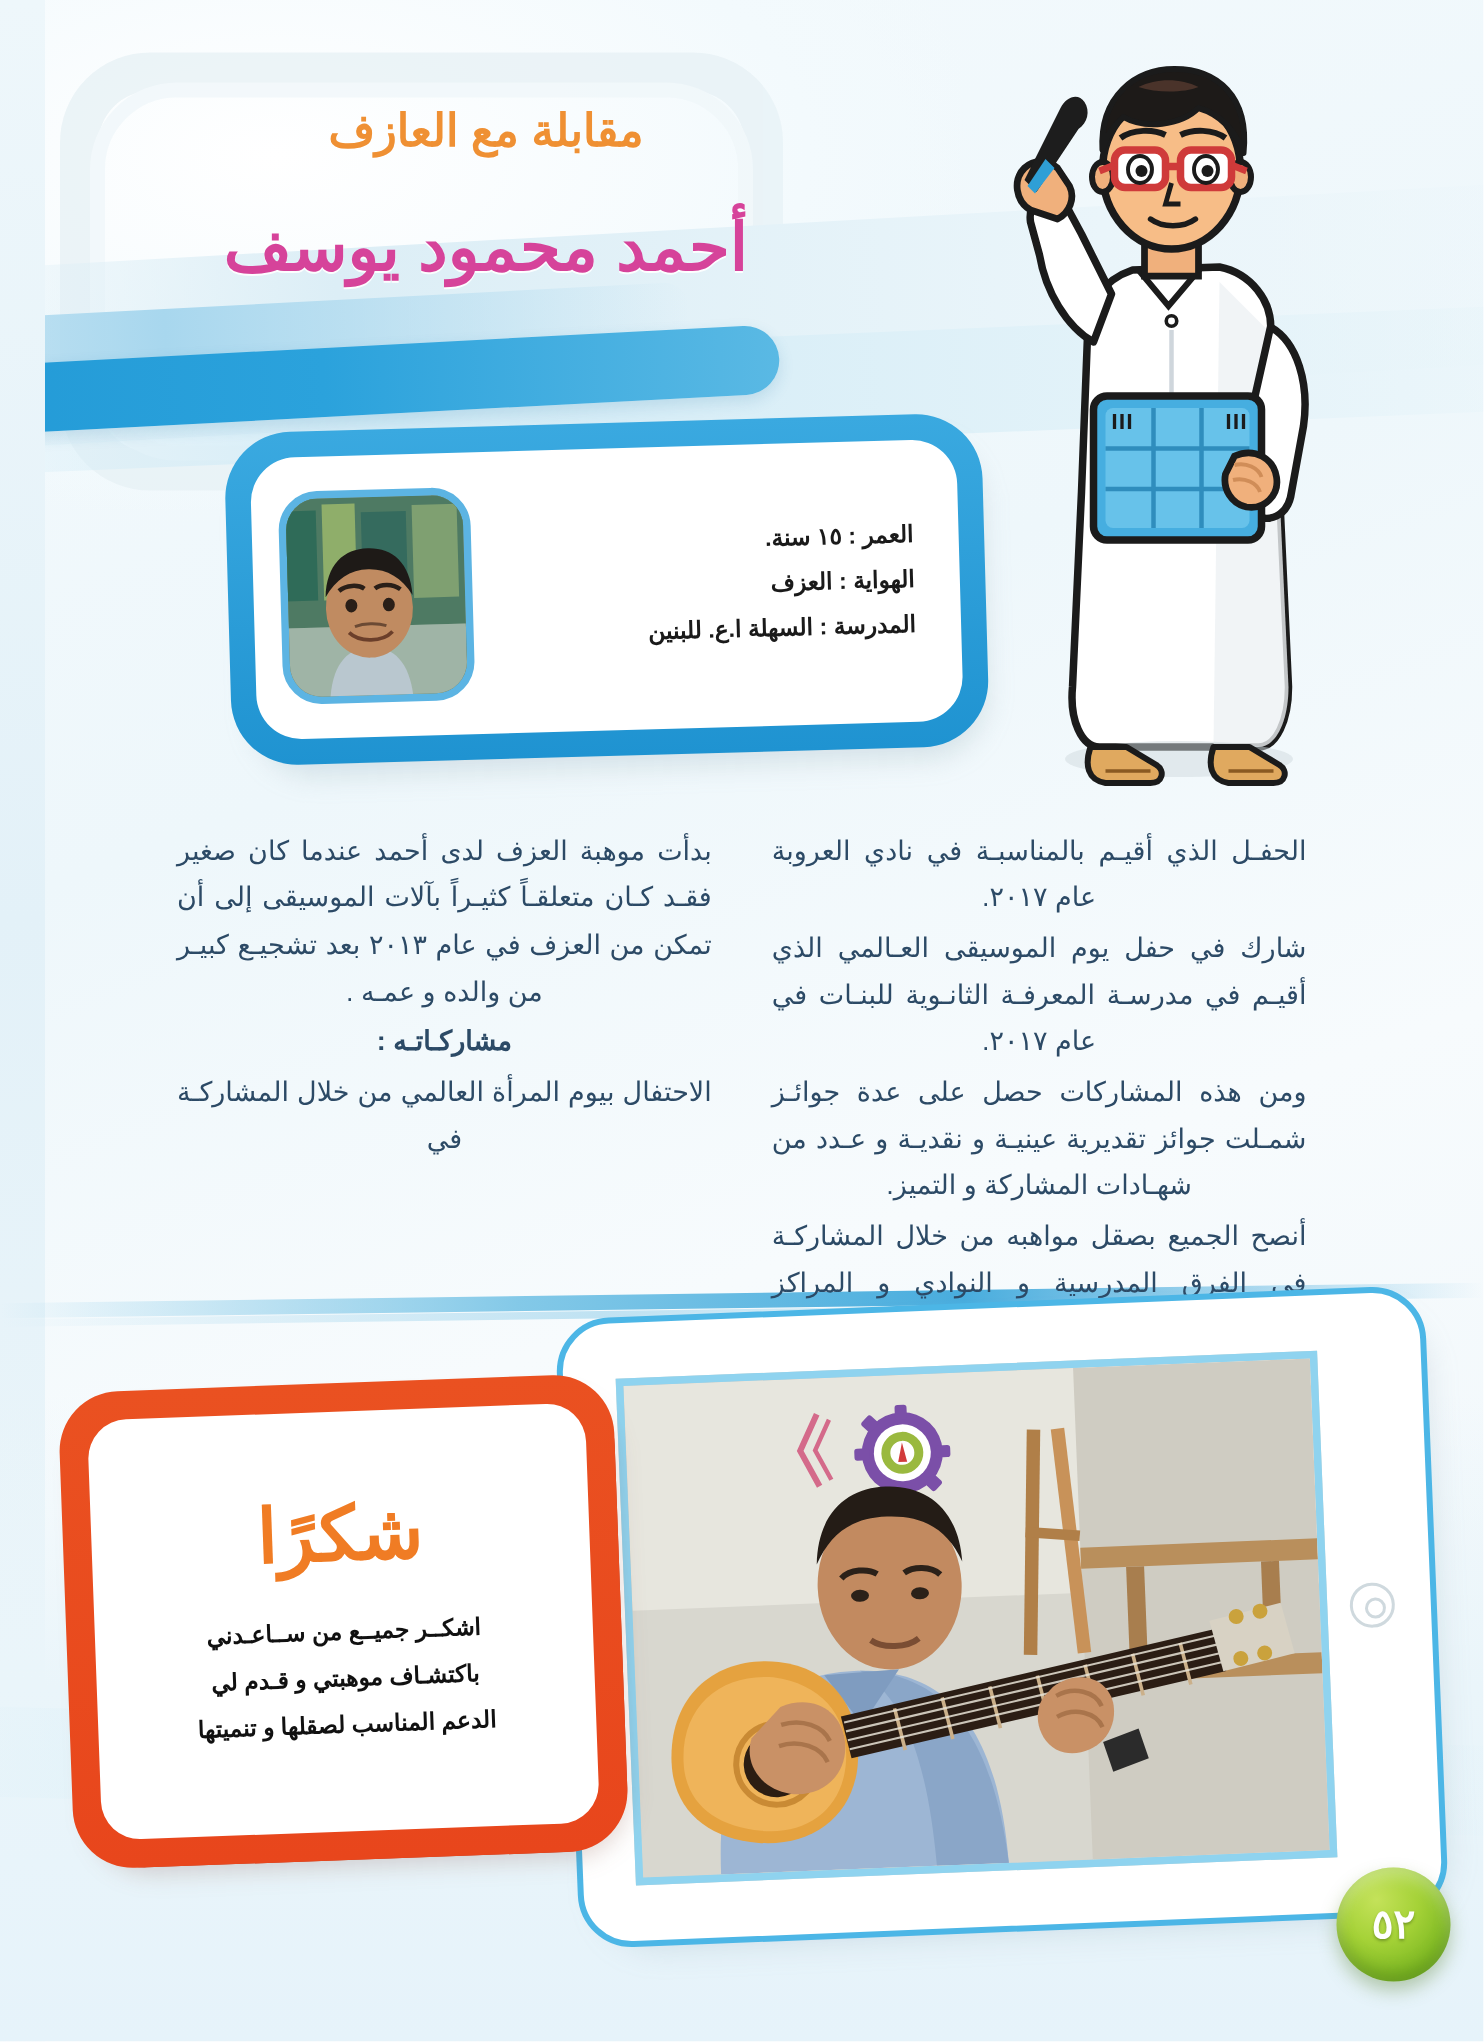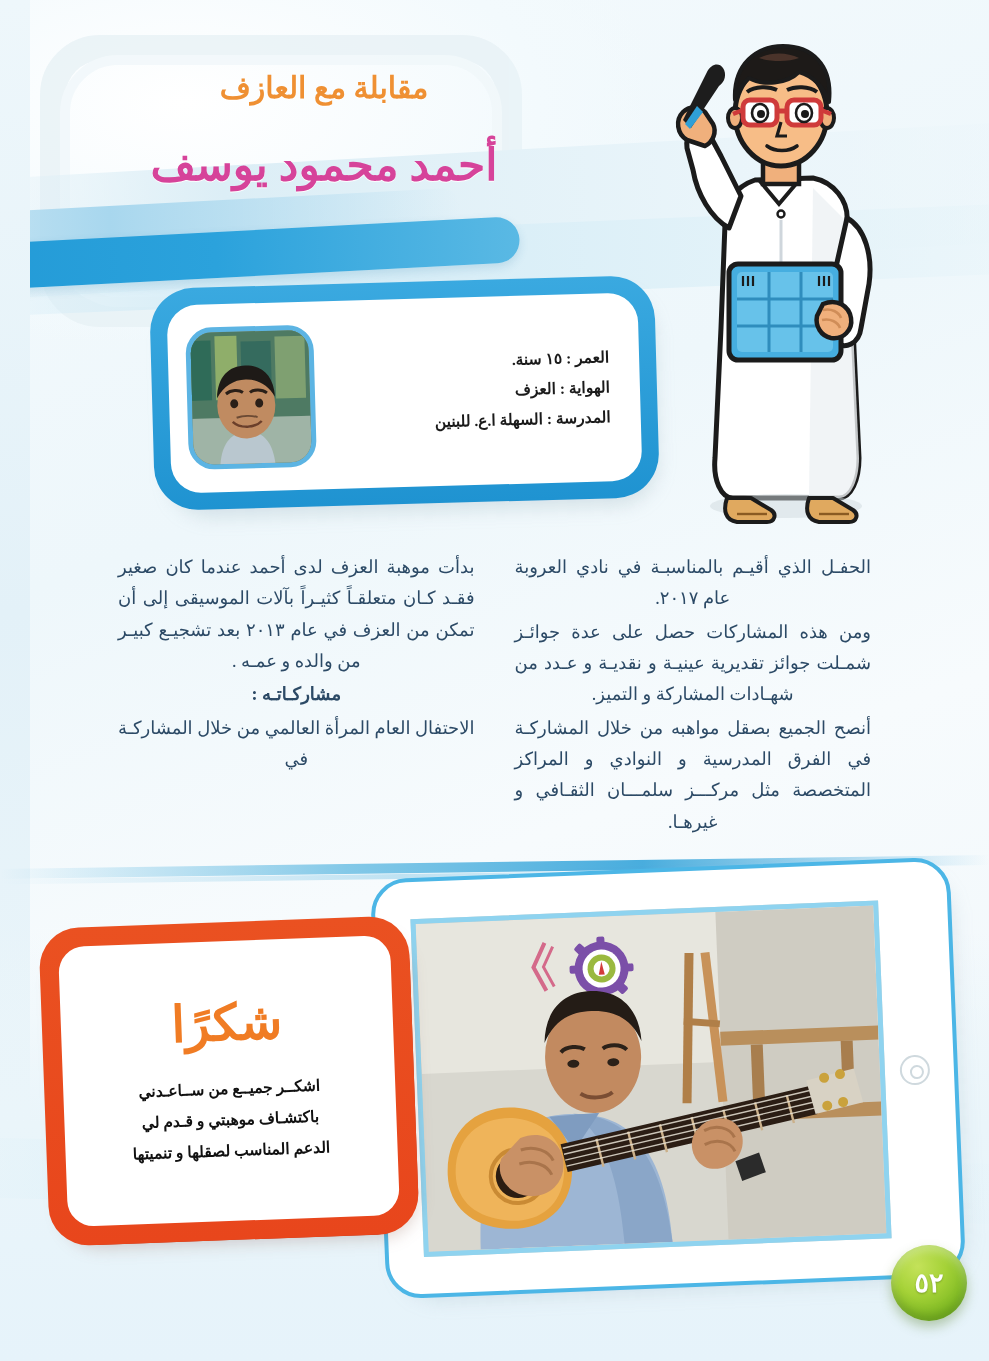--- a/index.html
+++ b/index.html
@@ -5,21 +5,21 @@
   html, body {
     margin: 0;
     padding: 0;
     background: #ffffff;
   }
   .page {
     position: relative;
     width: 989px;
     height: 1361px;
     overflow: hidden;
-    font-family: Liberation Serif, serif;
+    font-family: Liberation Sans, sans-serif;
     background: linear-gradient(160deg, #f4fafd 0%, #eef7fb 35%, #f7fbfd 60%, #eef6fa 100%);
   }
 
   
   .bg-soft-a {
     position: absolute; left: -120px; top: -90px;
     width: 760px; height: 430px;
     background: radial-gradient(ellipse at 40% 45%, #ffffff 0%, #f3fafd 55%, rgba(243,250,253,0) 75%);
   }
   .bg-ghost-frame {
@@ -402,27 +402,28 @@
           <div class="info-line">الهواية : العزف</div>
           <div class="info-line">المدرسة : السهلة ا.ع. للبنين</div>
         </div>
       </div>
     </div>
   </div>
 
   <div class="cols">
     <div class="col">
       <p>الحفـل الذي أقيـم بالمناسبـة في نادي العروبة عام ٢٠١٧.</p>
+      <p>شارك في حفل يوم الموسيقى العـالمي الذي أقيـم في مدرسـة المعرفـة الثانـوية للبنـات في عام ٢٠١٧.</p>
       <p>ومن هذه المشاركات حصل على عدة جوائـز شمـلت جوائز تقديرية عينيـة و نقديـة و عـدد من شهـادات المشاركة و التميز.</p>
       <p>أنصح الجميع بصقل مواهبه من خلال المشاركـة في الفرق المدرسية و النوادي و المراكز المتخصصة مثل مركـــز سلمـــان الثقـافي و غيرهـا.</p>
     </div>
     <div class="col">
       <p>بدأت موهبة العزف لدى أحمد عندما كان صغير فقـد كـان متعلقـاً كثيـراً بآلات الموسيقى إلى أن تمكن من العزف في عام ٢٠١٣ بعد تشجيـع كبيـر من والده و عمـه .</p>
       <p class="b">مشاركـاتـه :</p>
-      <p>الاحتفال العام المرأة العالمي من خلال المشاركـة في</p>
+      <p>الاحتفال بيوم المرأة العالمي من خلال المشاركـة في</p>
     </div>
   </div>
 
   <div class="thanks-wrap">
     <div class="thanks-shadow"></div>
     <div class="thanks-back"></div>
     <div class="thanks-outer">
       <div class="thanks-inner">
         <div class="thanks-title">شكرًا</div>
         <div class="thanks-body">اشكــر جميــع من ســاعـدني</div>

